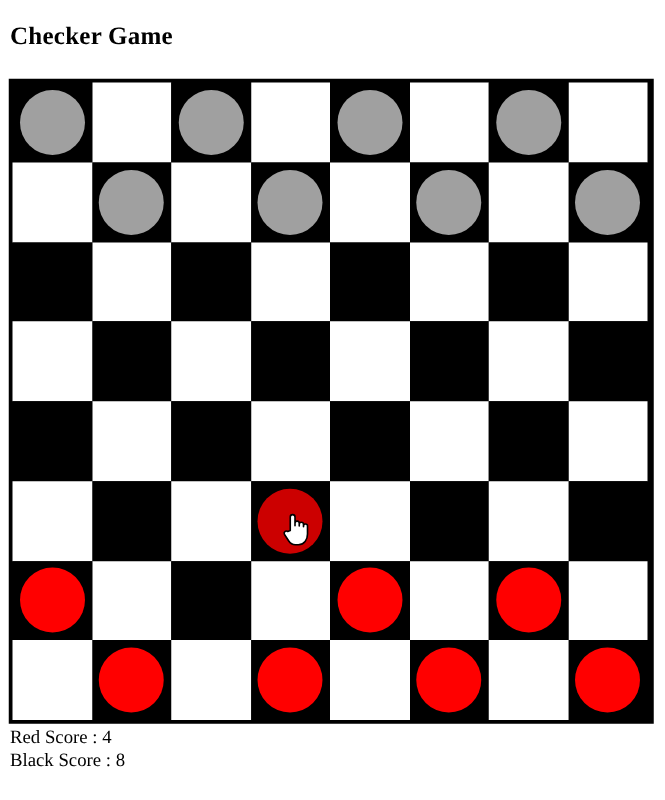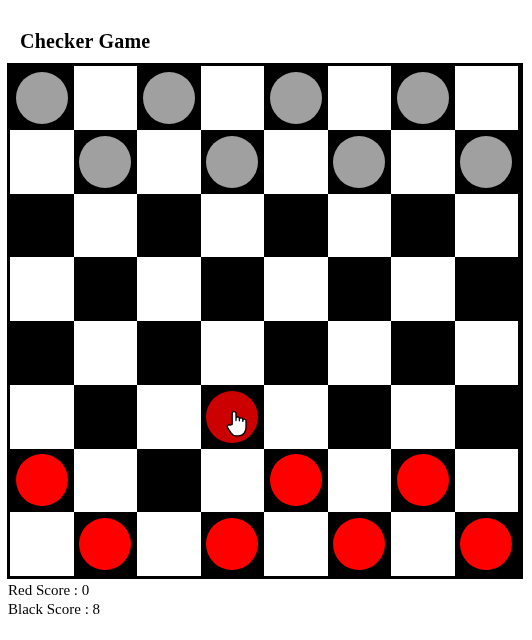--- a/index.html
+++ b/index.html
@@ -15,21 +15,21 @@
   }
   .page {
     position: relative;
     width: 532px;
     height: 640px;
   }
   .page-title {
     position: absolute;
     left: 8px;
     top: 18px;
-    margin: 12px;
+    margin: 0;
     font-family: "Liberation Serif", "DejaVu Serif", serif;
     font-size: 20px;
     font-weight: bold;
     color: #000000;
     letter-spacing: 0.2px;
     line-height: 23px;
   }
   .board-frame {
     position: absolute;
     left: 7px;
@@ -201,17 +201,17 @@
       </div>
   </div>
 
   <div class="cursor" style="left: 226px; top: 408px;">
     <svg width="22" height="30" viewBox="0 0 22 30" xmlns="http://www.w3.org/2000/svg">
       <path d="M6.2 16.4 V5.6 a1.9 1.9 0 0 1 3.8 0 v7.0 v-2.0 a1.7 1.7 0 0 1 3.4 0 v2.2 v-1.3 a1.7 1.7 0 0 1 3.4 0 v1.9 v-0.6 a1.6 1.6 0 0 1 3.2 0 v6.4 c0 4.6 -2.6 8.6 -7.3 8.6 h-2.4 c-2.6 0 -4.1 -1.1 -5.3 -3.0 L1.6 19.6 a1.8 1.8 0 0 1 2.6 -2.4 z" fill="#ffffff" stroke="#000000" stroke-width="1.3" stroke-linejoin="round"></path>
     </svg>
   </div>
 
   <div class="status">
-    <div class="status-line">Red Score : 0</div>
+    <div class="status-line">Red Score : 4</div>
     <div class="status-line">Black Score : 8</div>
   </div>
 
 </div>
 
 </body></html>

